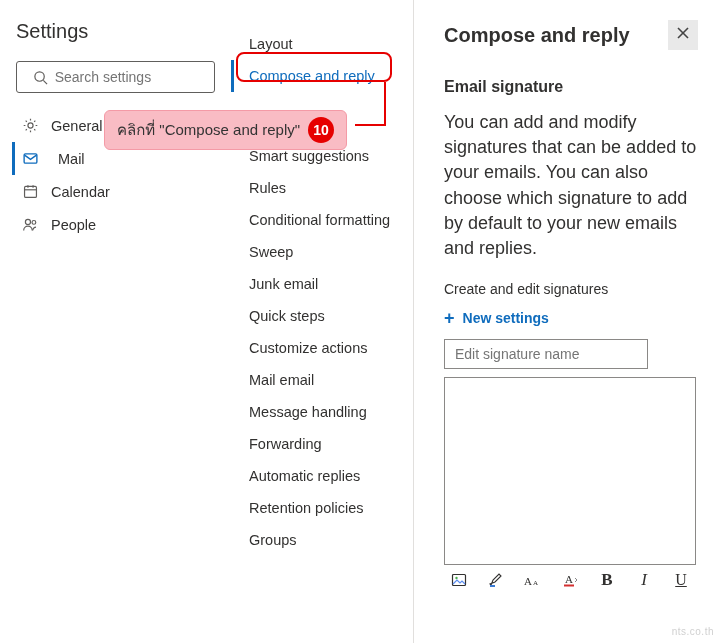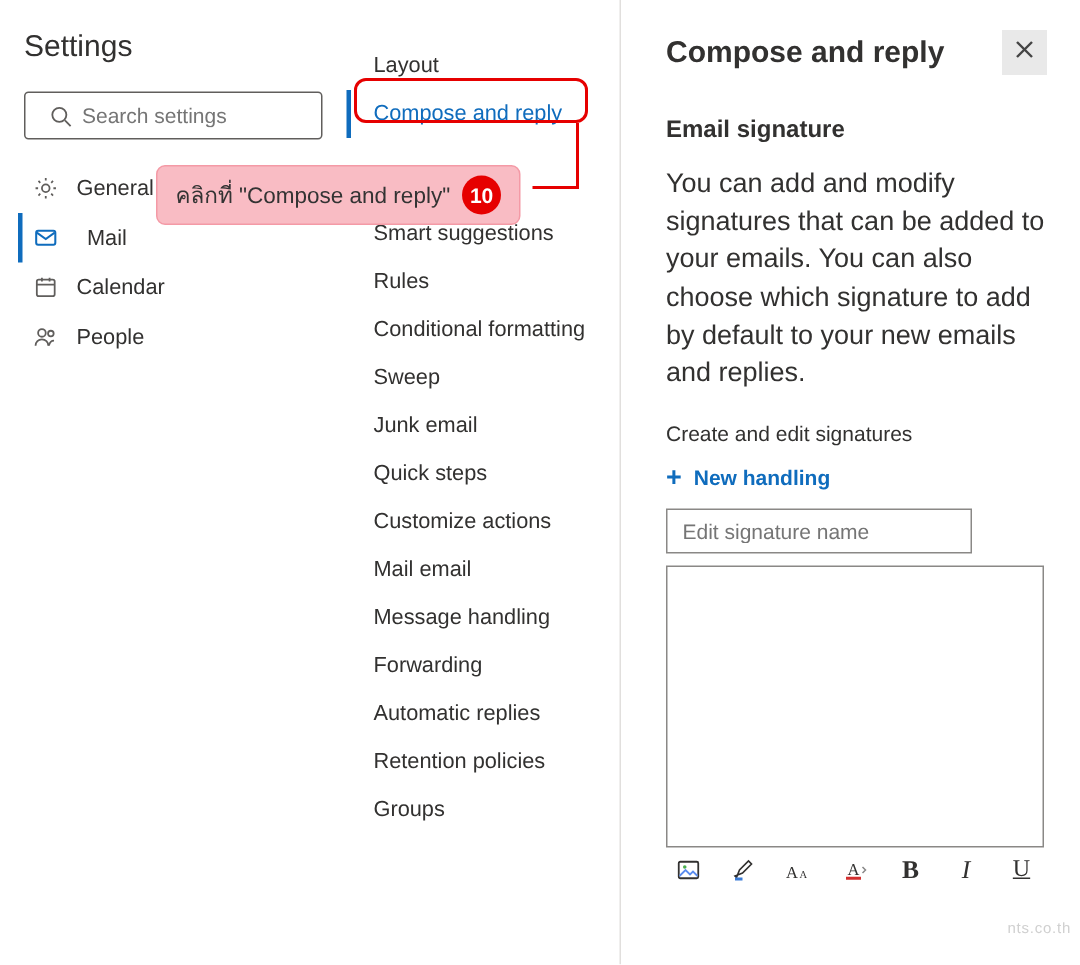--- a/index.html
+++ b/index.html
@@ -101,21 +101,21 @@
     border: 1px solid #8a8886; font-size: 14px; color: #605e5c;
     background: #fff; outline: none; margin-bottom: 8px;
   }
   .editor { width: 252px; height: 188px; border: 1px solid #8a8886; background: #fff; margin-bottom: 6px; }
   .toolbar { display: flex; gap: 19px; align-items: center; padding-left: 6px; }
   .tool { width: 18px; height: 18px; display: flex; align-items: center; justify-content: center; cursor: pointer; color: #323130; }
   .tool.b { font-weight: 700; font-family: "Times New Roman", serif; font-size: 17px; }
   .tool.i { font-style: italic; font-family: "Times New Roman", serif; font-size: 17px; }
   .tool.u { text-decoration: underline; font-family: "Times New Roman", serif; font-size: 16px; }
 
-  .watermark { position: absolute; right: 6px; bottom: 18px; font-size: 10px; color: #d0d0d0; letter-spacing: .5px; }
+  .watermark { position: absolute; right: 6px; bottom: 6px; font-size: 10px; color: #d0d0d0; letter-spacing: .5px; }
 </style>
 </head>
 <body>
 
 <div class="container">
 
   <div class="col1">
     <div class="page-title">Settings</div>
 
     <div class="search-box">
@@ -204,21 +204,21 @@
         </span>
       </div>
     </div>
 
     <div class="section-title">Email signature</div>
     <p class="body-text">You can add and modify signatures that can be added to your emails. You can also choose which signature to add by default to your new emails and replies.</p>
     <div class="sub-label">Create and edit signatures</div>
 
     <div class="link-btn">
       <span class="plus">+</span>
-      <span>New handling</span>
+      <span>New settings</span>
     </div>
 
     <input class="sig-name-input" type="text" placeholder="Edit signature name" style="">
 
     <div class="editor"></div>
 
     <div class="toolbar">
       <span class="tool">
         <svg width="16" height="16" viewBox="0 0 16 16" fill="none" stroke="#323130" stroke-width="1.2">
             <rect x="1.5" y="2.5" width="13" height="11" rx="1"></rect>

